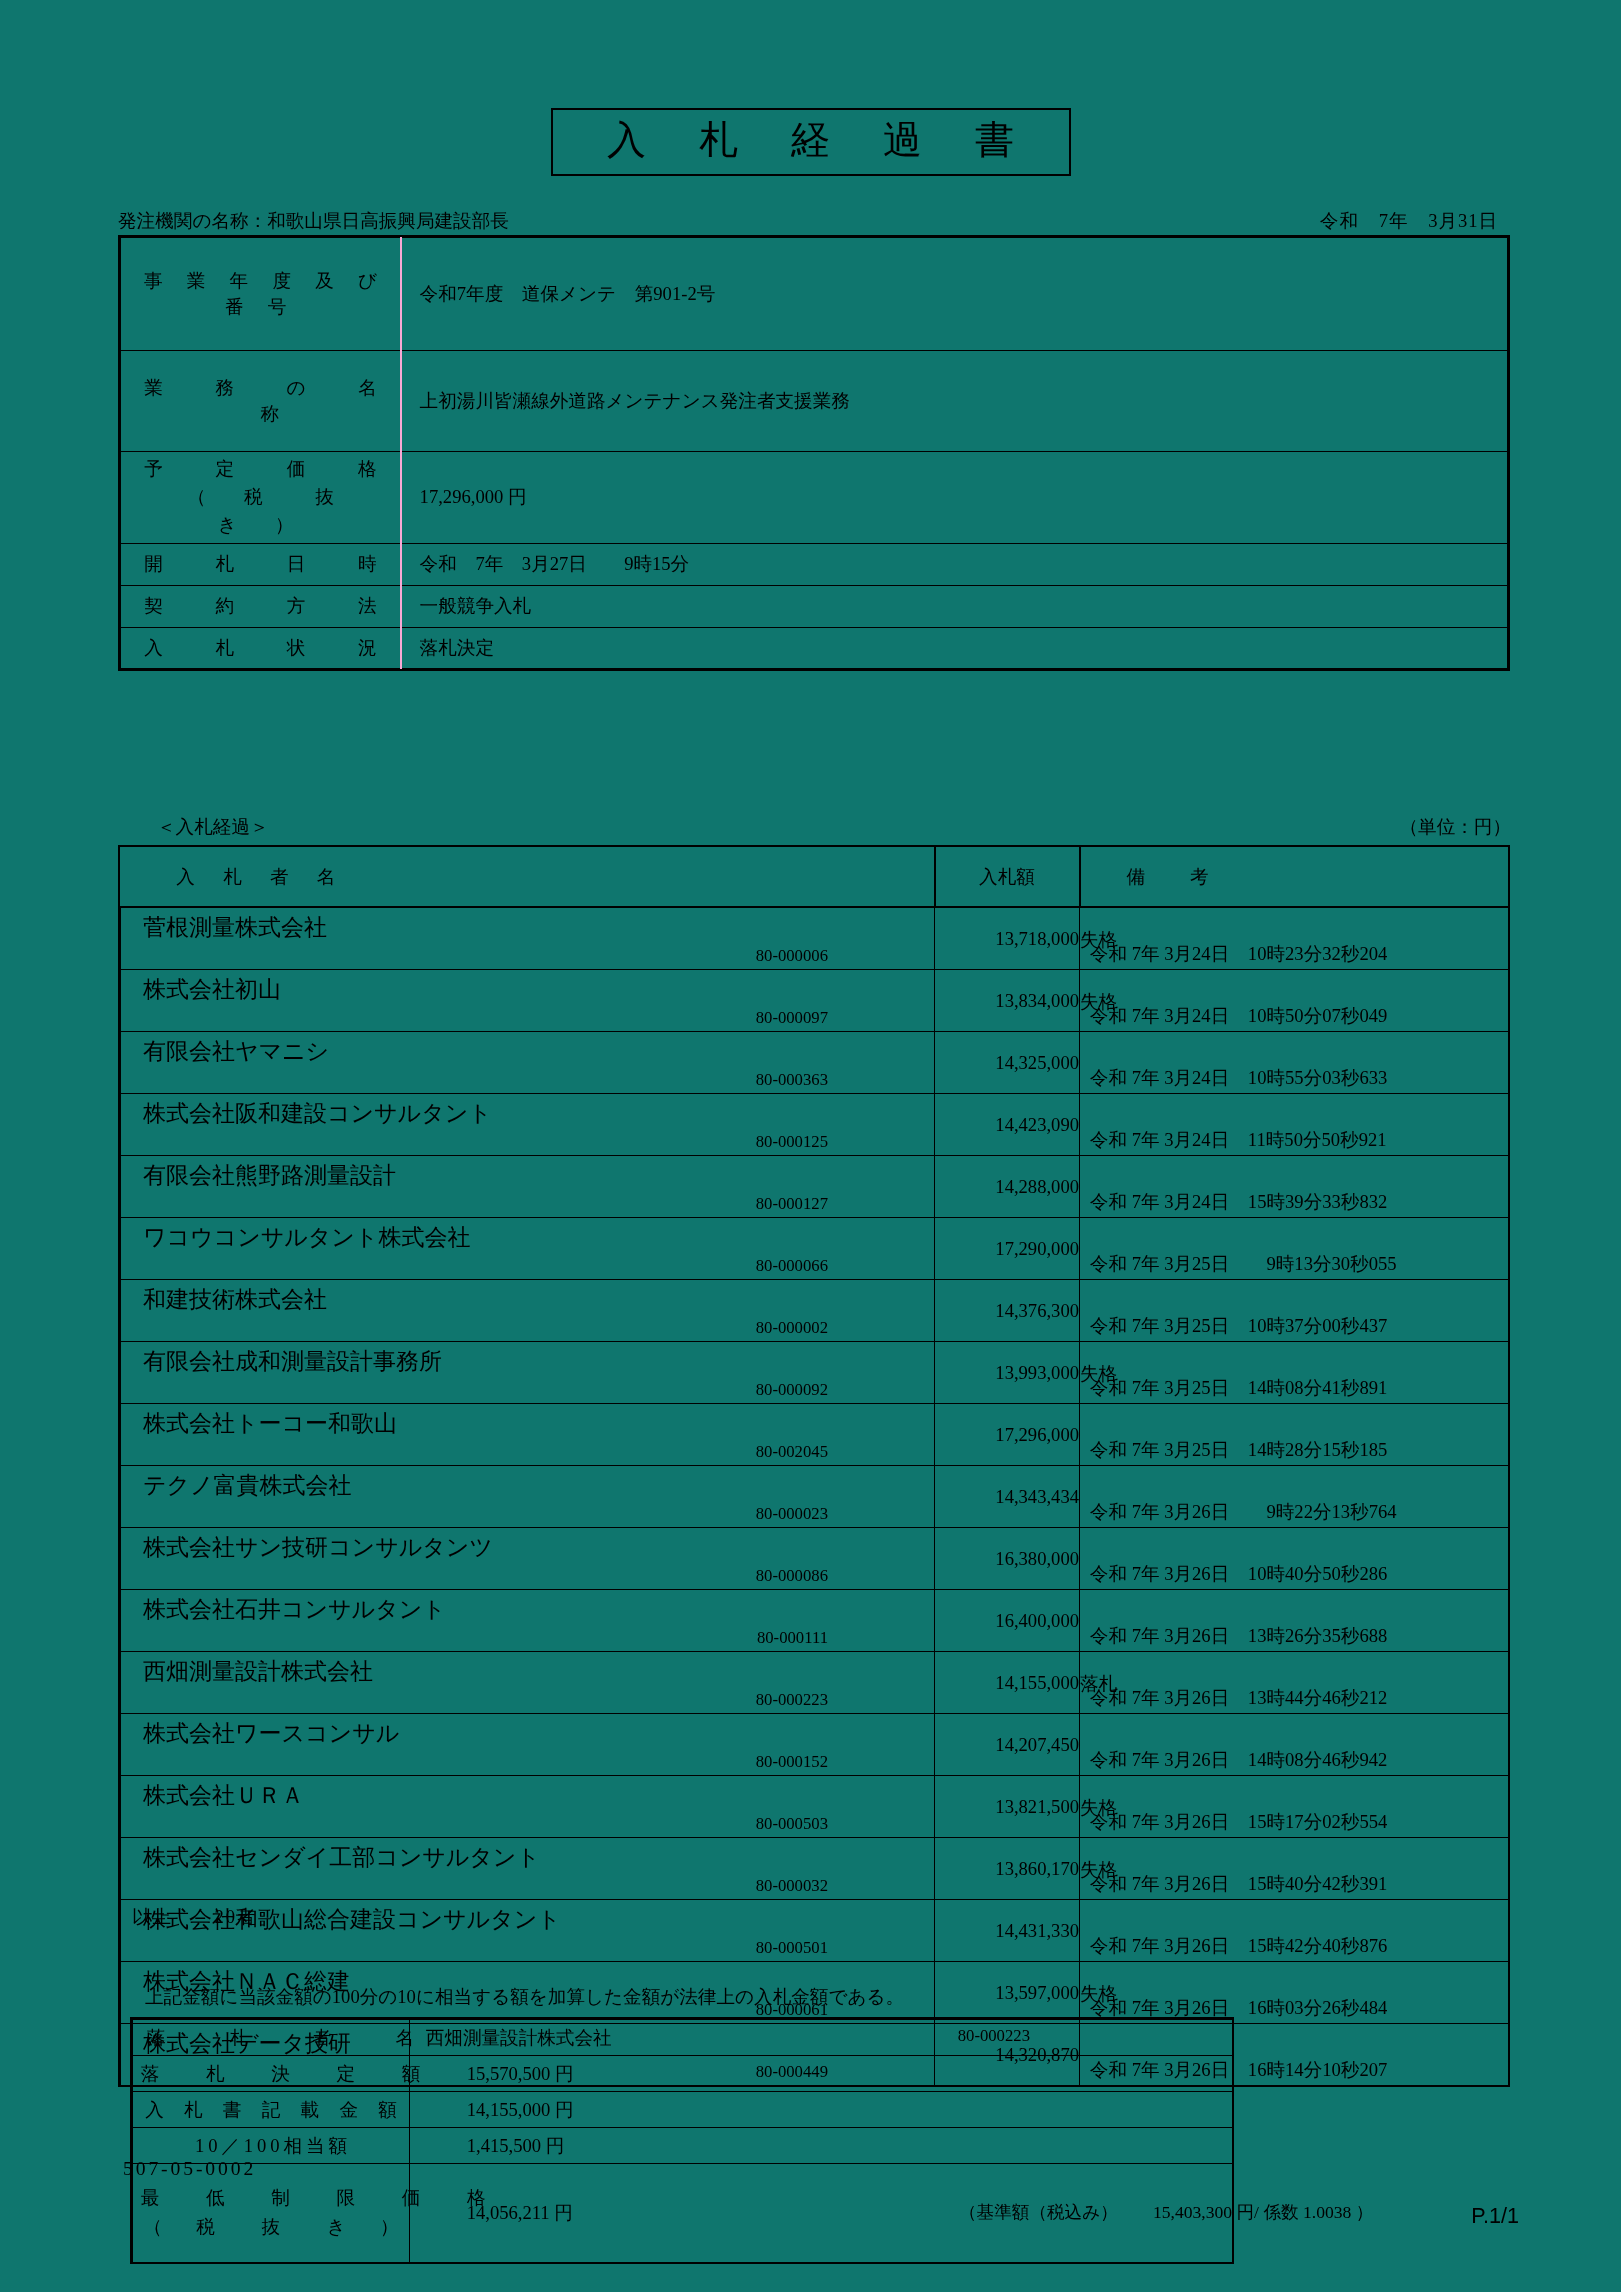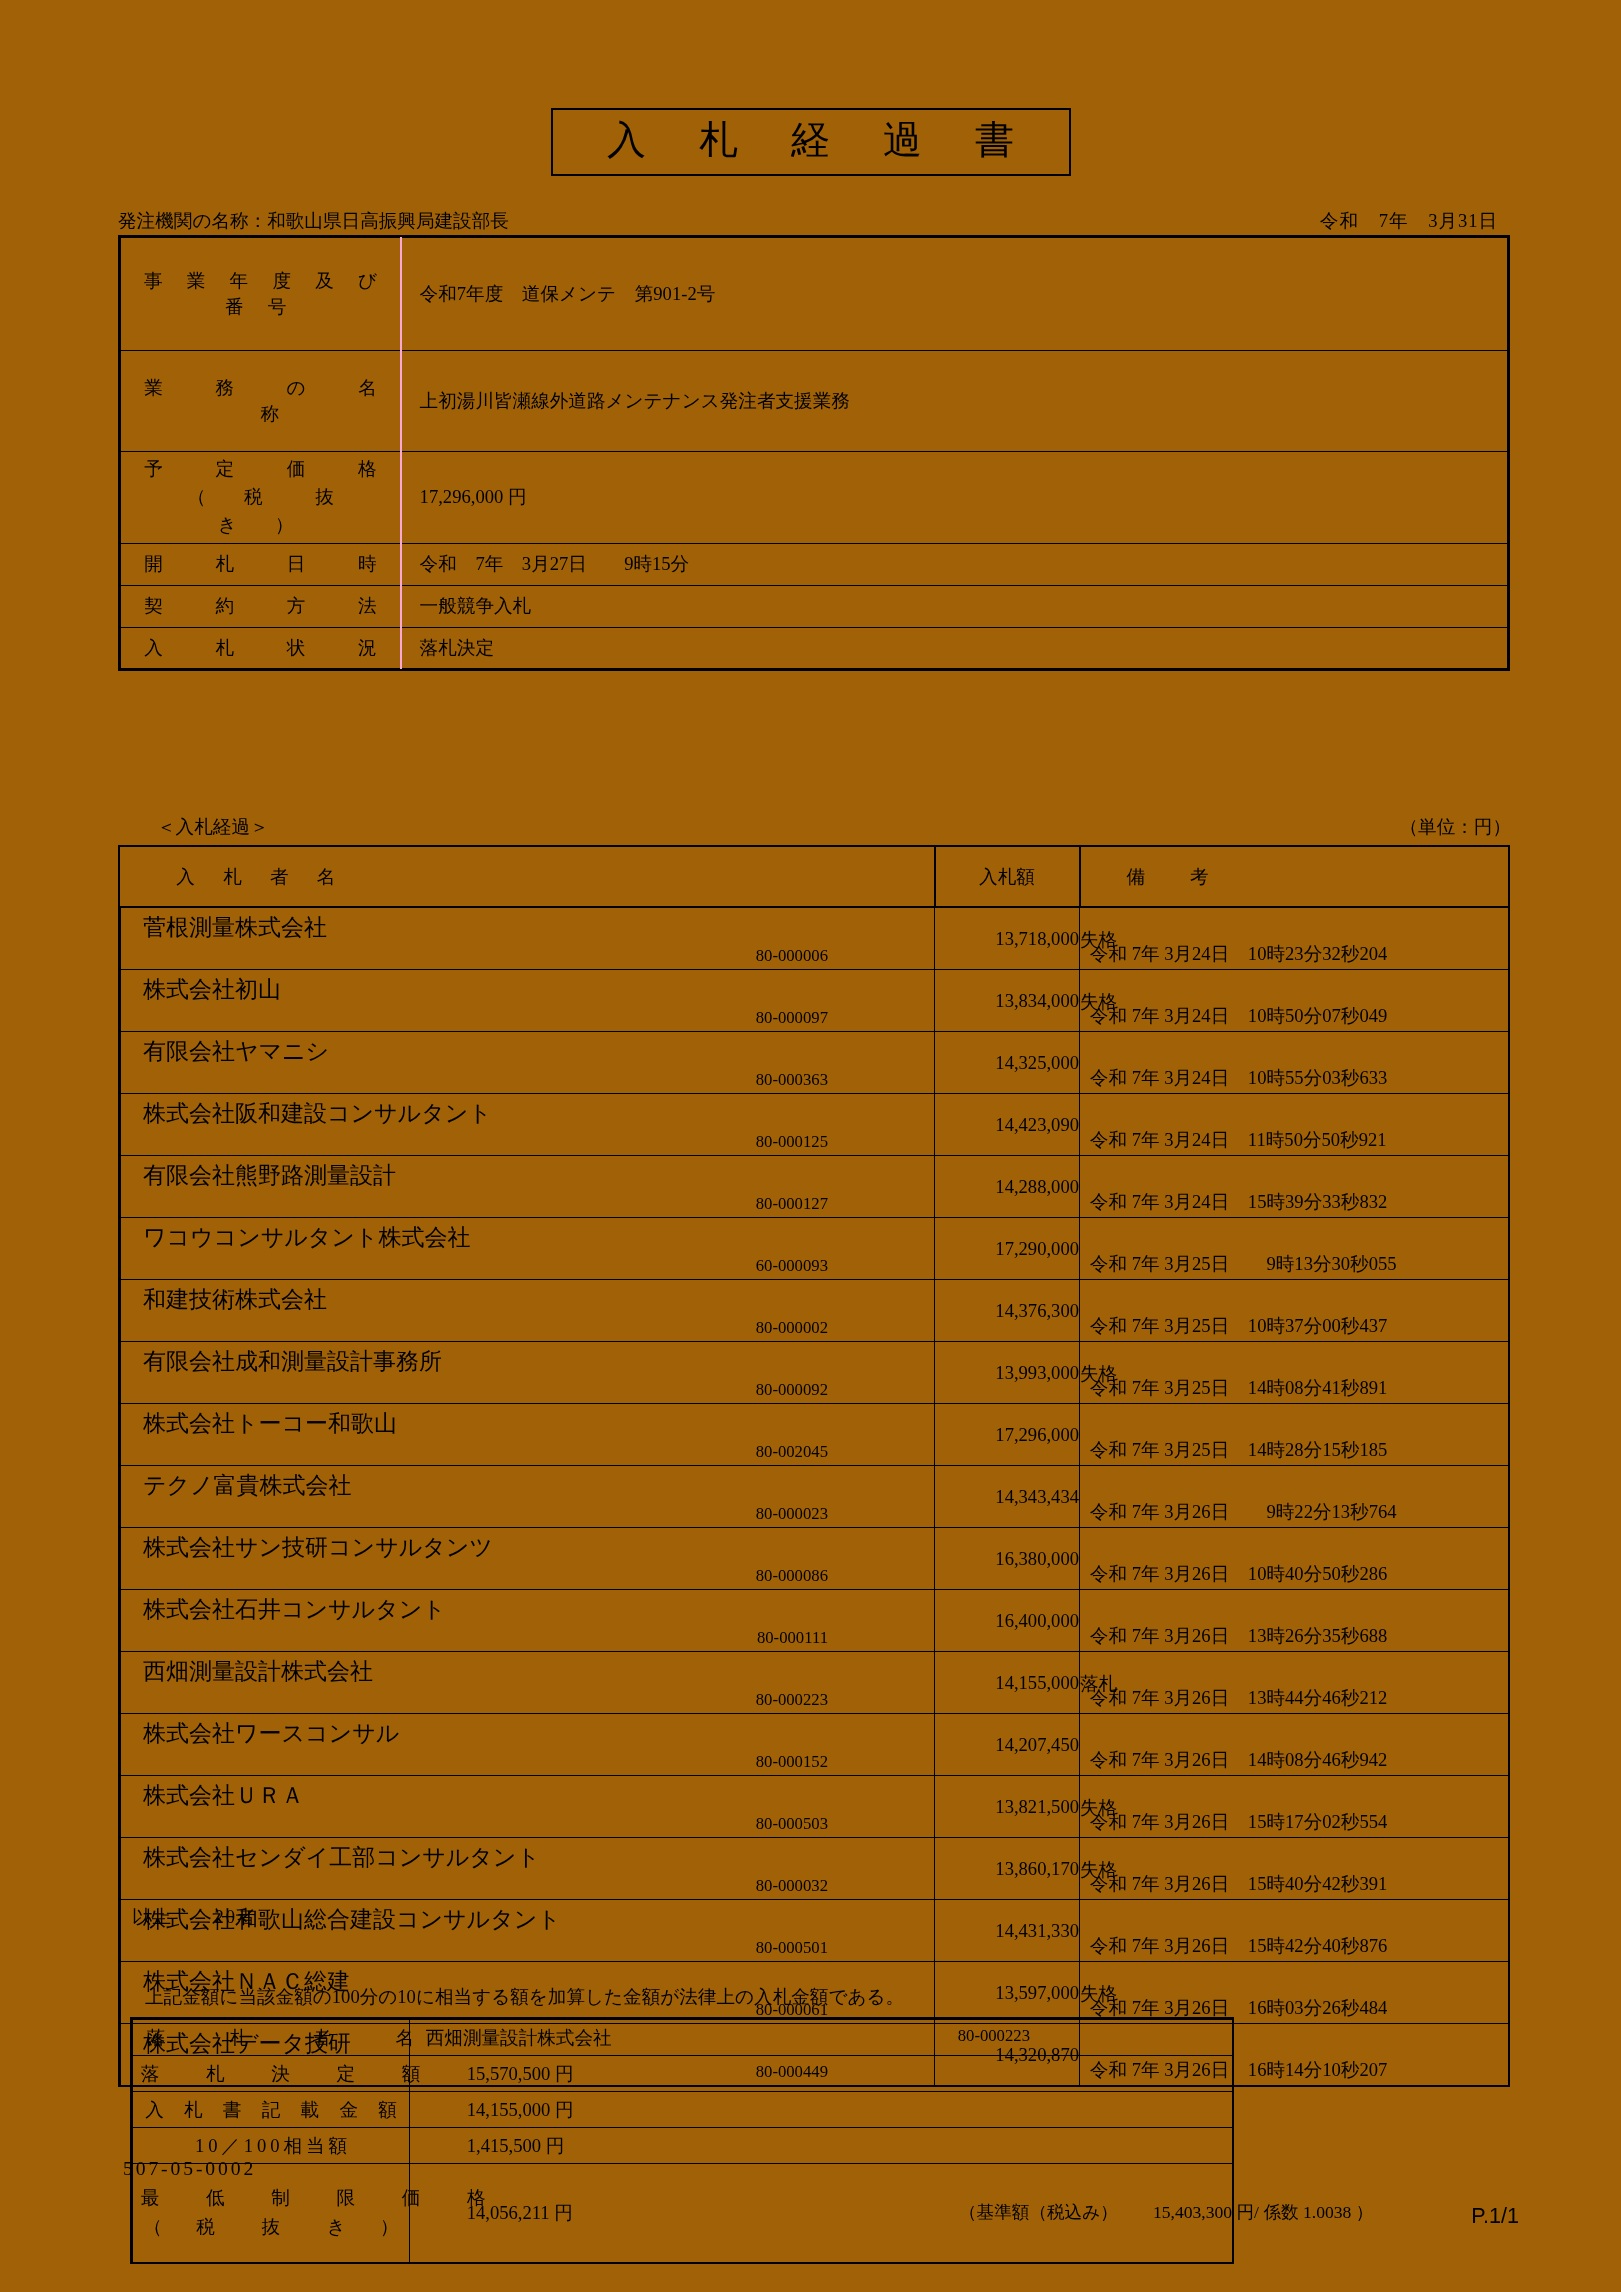--- a/index.html
+++ b/index.html
@@ -10,21 +10,21 @@
   }
   body {
     font-family: "Liberation Serif", "DejaVu Serif", serif;
     color: #000000;
   }
   .page {
     position: relative;
     width: 1621px;
     height: 2293px;
     margin: 0 auto;
-    background: #a16207;
+    background: #0f766e;
     box-sizing: border-box;
     overflow: hidden;
   }
 
   
   .title-wrap {
     position: absolute;
     left: 0;
     top: 108px;
     width: 100%;
@@ -395,21 +395,21 @@
             </td>
             <td class="cell-amt">14,288,000</td>
             <td class="cell-rem">
               <span class="rem-status"></span>
               <span class="rem-time">令和 7年 3月24日　15時39分33秒832</span>
             </td>
           </tr>
           <tr>
             <td class="cell-name">
               <span class="name-main">ワコウコンサルタント株式会社</span>
-              <span class="name-code">60-000093</span>
+              <span class="name-code">80-000066</span>
             </td>
             <td class="cell-amt">17,290,000</td>
             <td class="cell-rem">
               <span class="rem-status"></span>
               <span class="rem-time">令和 7年 3月25日　　9時13分30秒055</span>
             </td>
           </tr>
           <tr>
             <td class="cell-name">
               <span class="name-main">和建技術株式会社</span>

